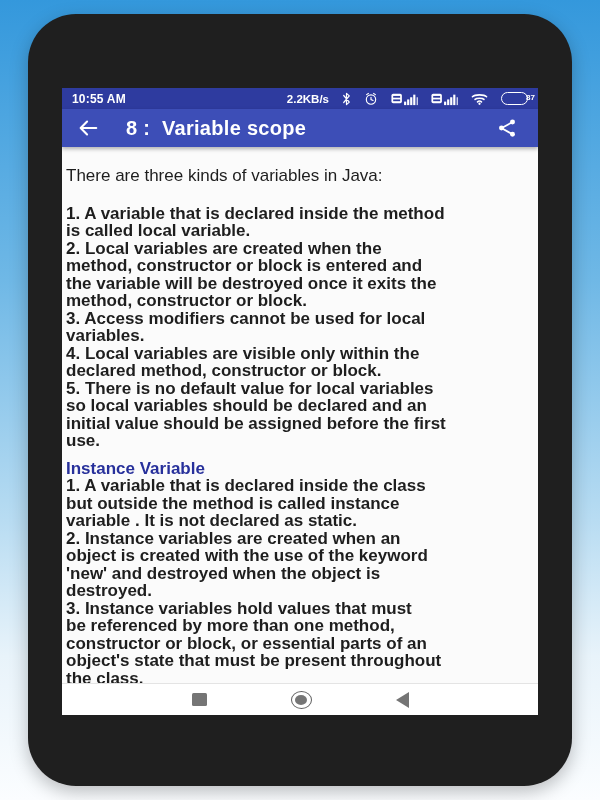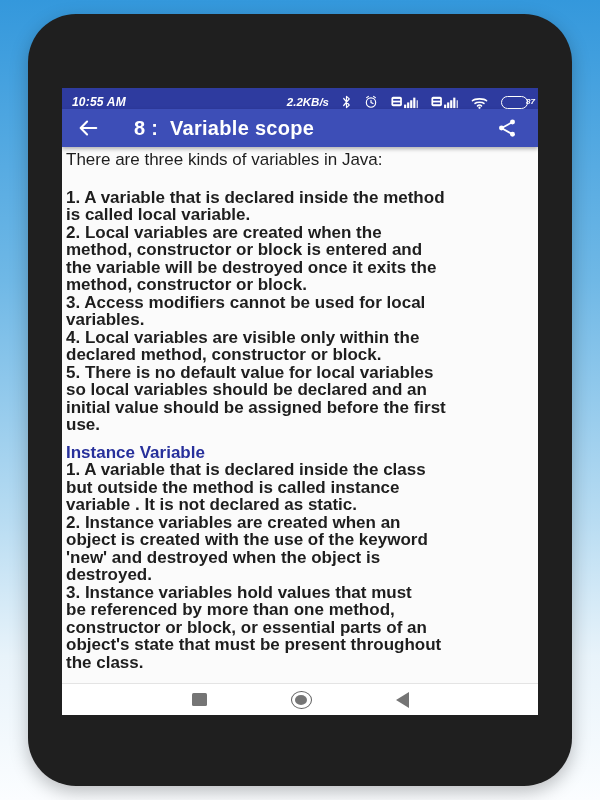--- a/index.html
+++ b/index.html
@@ -23,46 +23,46 @@
     background:#1F1F1F; border-radius:48px;
     box-shadow:0 6px 18px rgba(0,0,0,0.25);
   }
   .screen{
     position:absolute; left:34px; top:74px; width:476px; height:627px;
     background:#FFFFFF; display:flex; flex-direction:column; overflow:hidden;
   }
   
   .statusbar{
     height:21px; background:var(--status_bar); color:#fff;
-    display:flex; align-items:flex-end; justify-content:space-between;
-    padding:0 10px; flex:0 0 auto;font-style:italic;
+    display:flex; align-items:center; justify-content:space-between;
+    padding:0 10px; flex:0 0 auto;
   }
   .sb-time{font-size:12px; font-weight:bold; letter-spacing:.2px;}
   .sb-right{display:flex; align-items:center; gap:13px;}
   .sb-speed{font-size:11.5px; font-weight:bold;}
   .sb-ico{display:block;}
   .battery{
     width:27px; height:13px; border:1.5px solid #fff; border-radius:7px;
     font-size:8px; font-weight:bold; color:#fff; text-align:center; line-height:10px;padding-left:24px;
   }
   
   .appbar{
     height:38px; background:var(--app_bar); color:#fff;
     display:flex; align-items:center; flex:0 0 auto;
-    box-shadow:0 2px 4px rgba(0,0,0,0.3); position:relative; z-index:2;gap:8px;
+    box-shadow:0 2px 4px rgba(0,0,0,0.3); position:relative; z-index:2;
   }
   .back-btn{margin-left:15px; display:flex; align-items:center; cursor:pointer;}
   .appbar-title{
     margin-left:27px; font-size:20px; font-weight:bold; letter-spacing:.3px; white-space:pre;
   }
   .share-btn{margin-left:auto; margin-right:20px; display:flex; align-items:center; cursor:pointer;}
   
   .content{
     flex:1 1 auto; background:#FBFBFB; overflow:hidden;
-    padding:4px 4px 0 4px;
+    padding:20px 4px 0 4px;
     font-size:17px; line-height:17.5px; color:var(--body_text);
   }
   .intro{margin-bottom:20px;}
   .sec-heading{color:var(--heading); font-weight:bold;}
   .sec-lines{white-space:pre-line;font-weight:bold;}
   .section + .section{margin-top:10px;}
   
   .navbar{
     height:32px; background:#FFFFFF; border-top:1px solid #E4E4E4;
     display:flex; align-items:center; justify-content:center; gap:84px; flex:0 0 auto;

